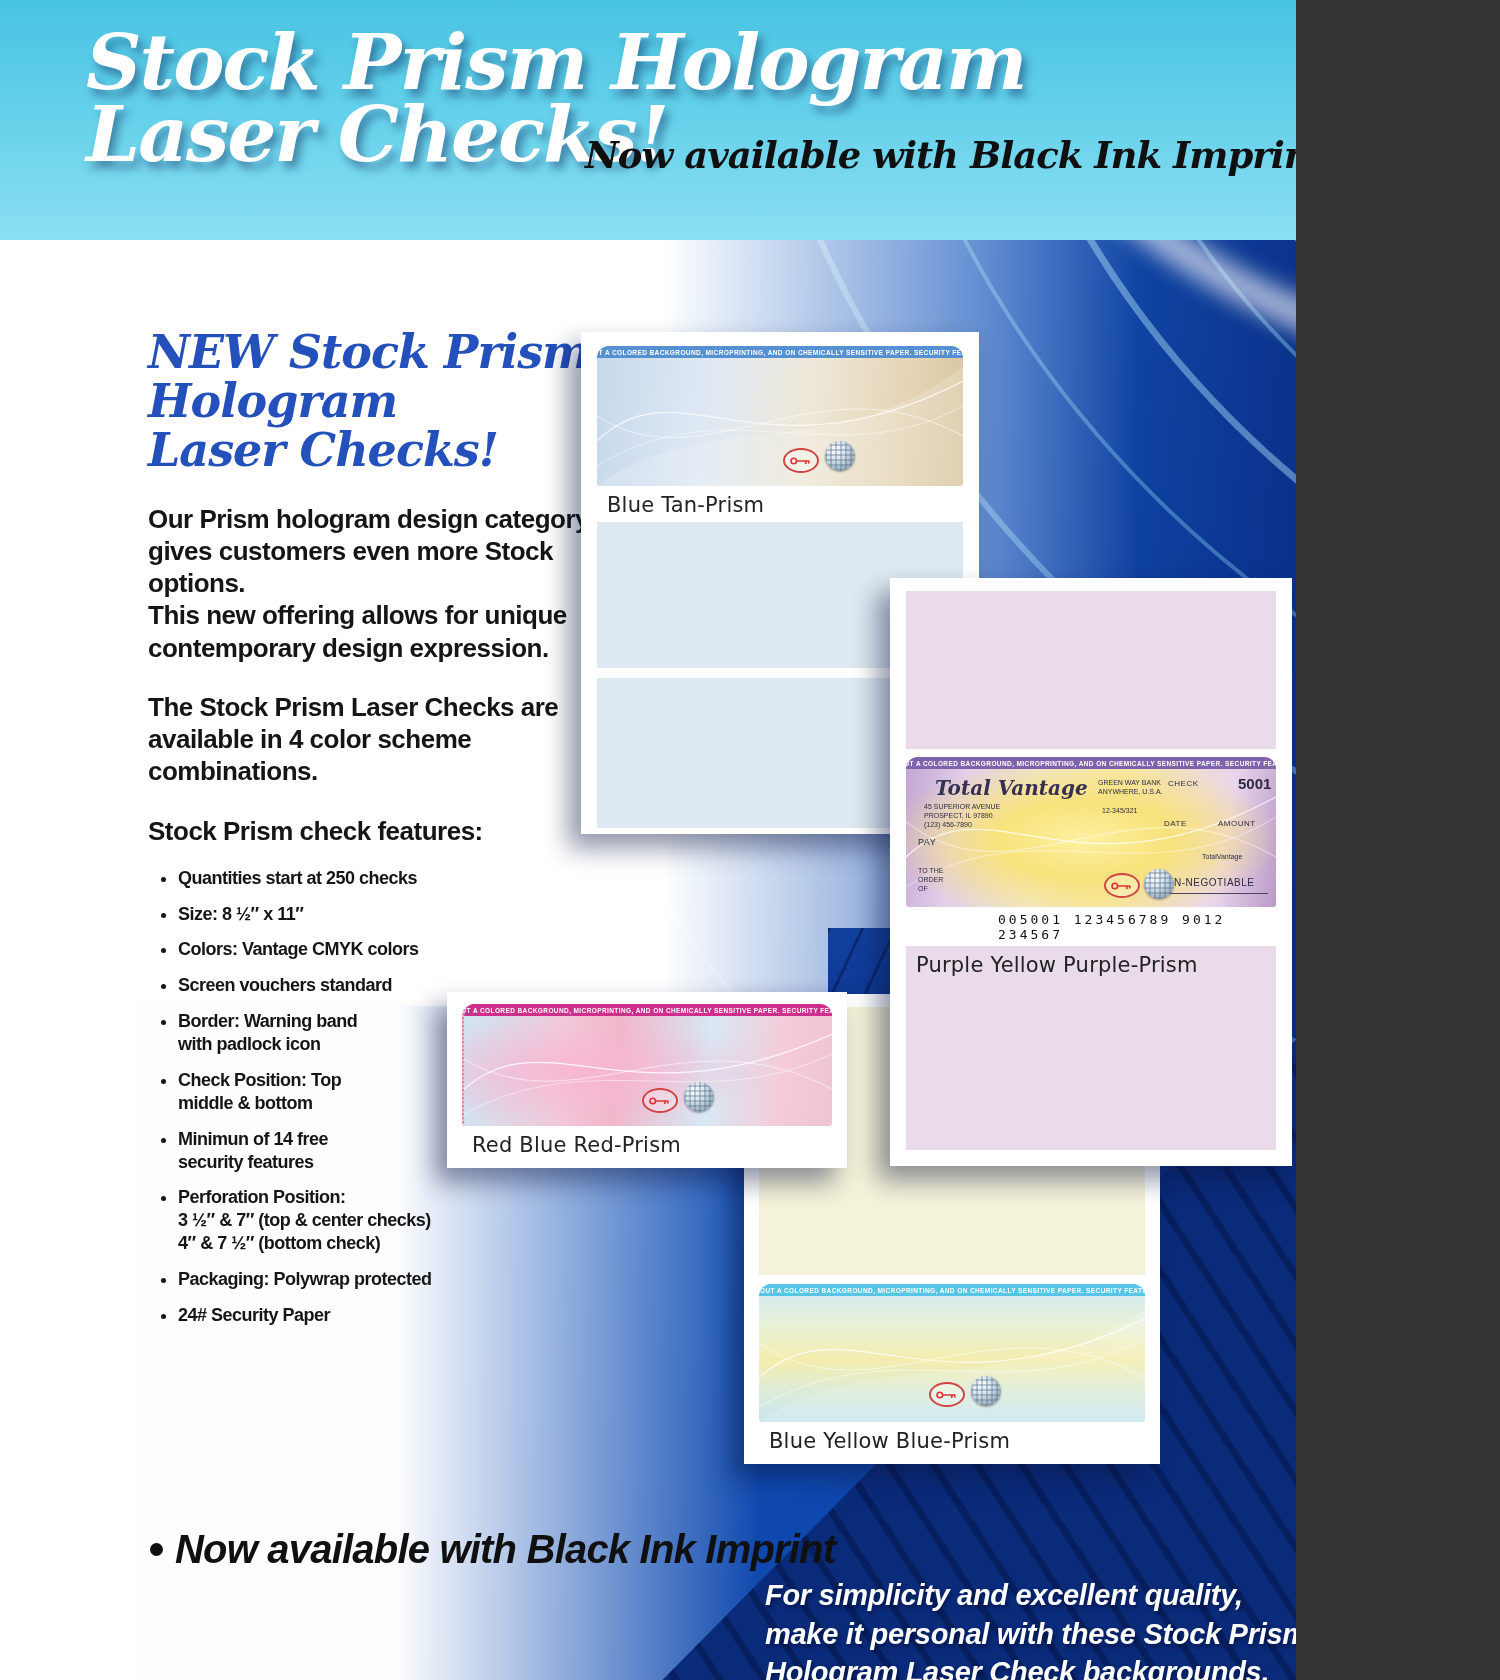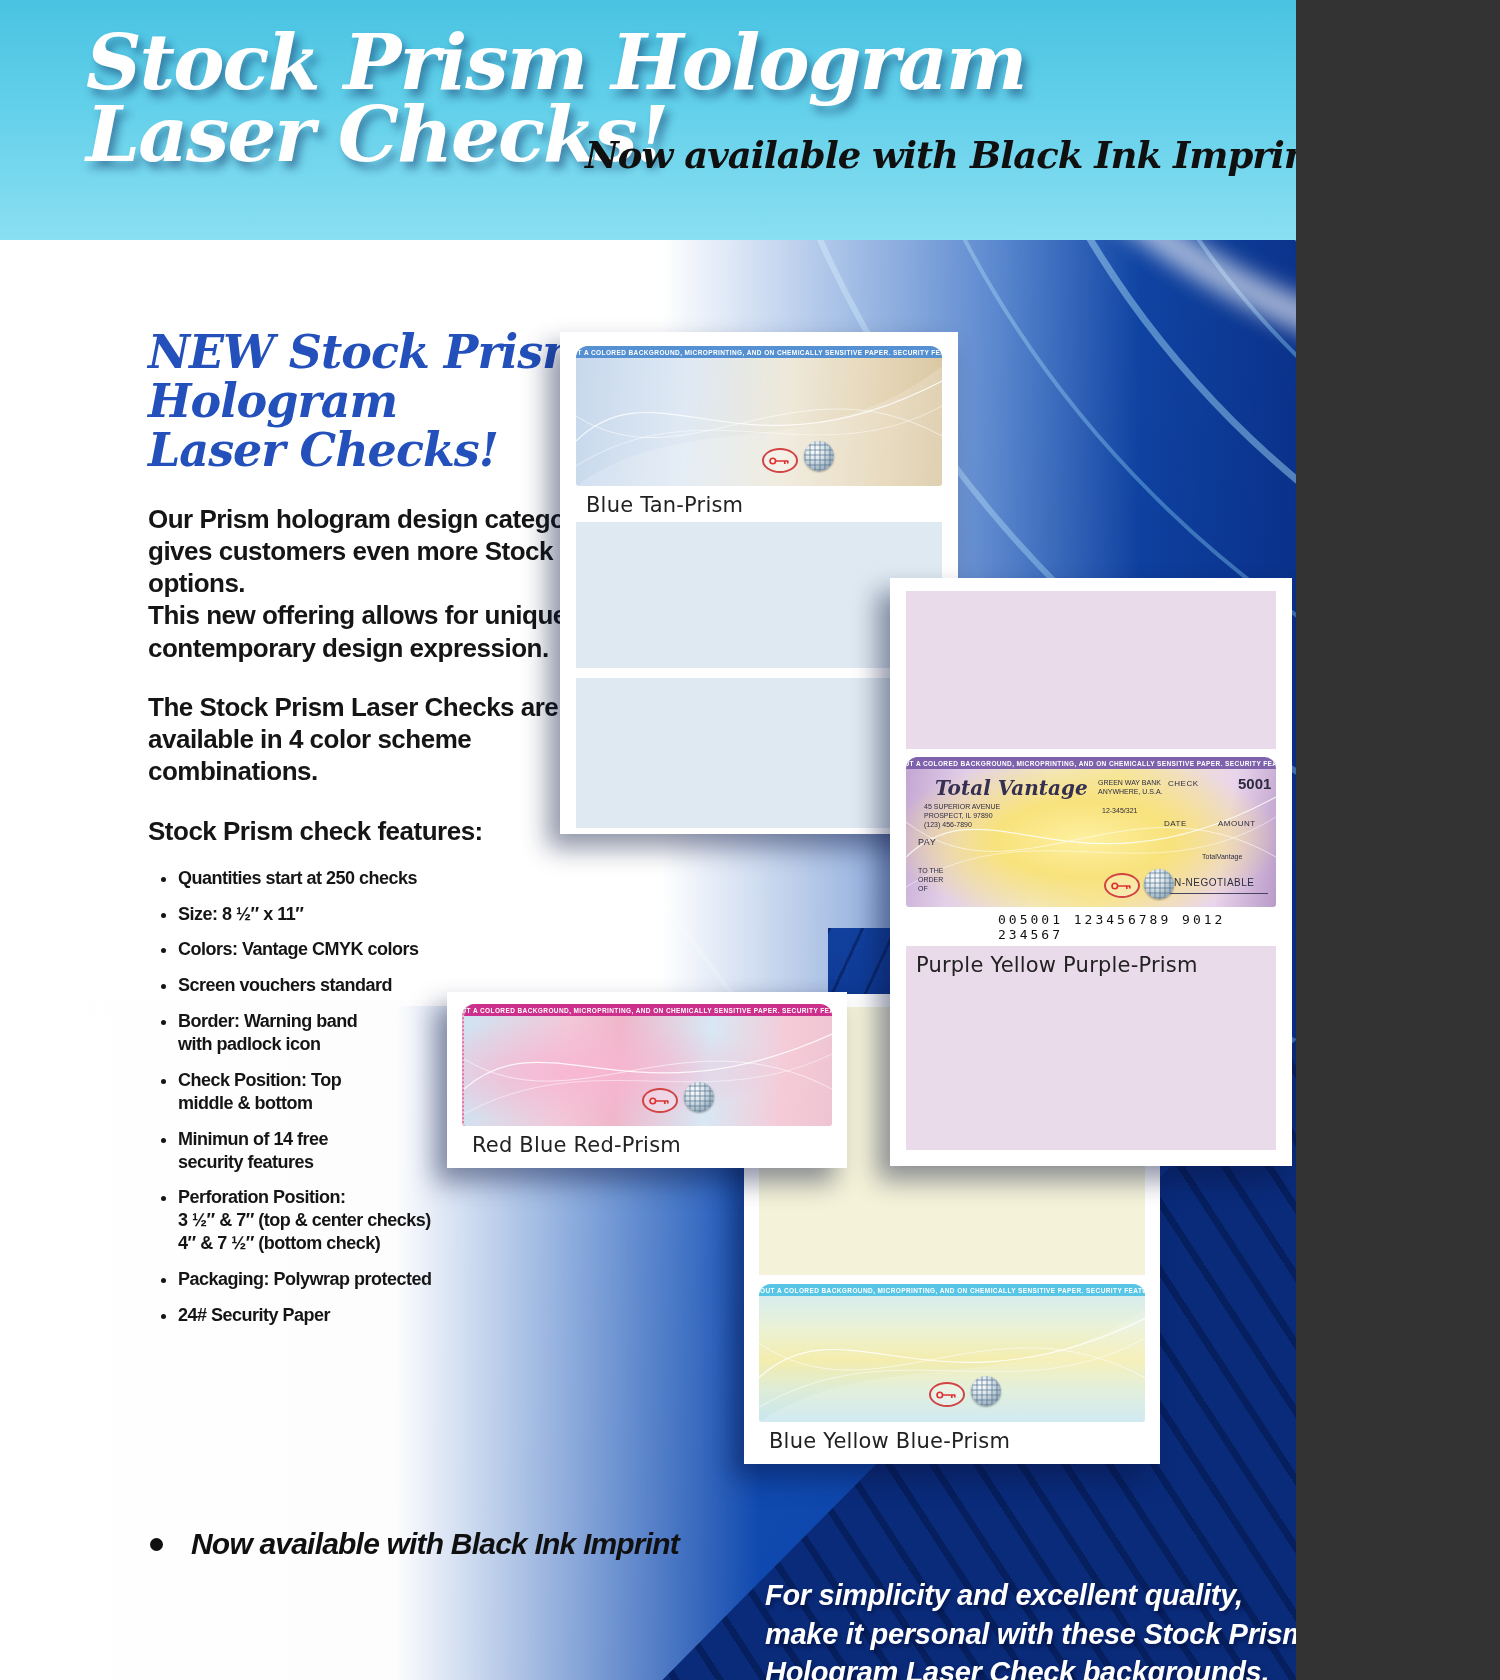--- a/index.html
+++ b/index.html
@@ -37,21 +37,21 @@
      font-style:italic;font-weight:bold;font-size:46px;line-height:1.07;
      color:#2350bb;letter-spacing:-1px;}
   .intro p{margin:27px 0 0 0;white-space:pre-line;font-size:26px;line-height:1.24;
      font-weight:bold;letter-spacing:-0.5px;}
   .feat-head{margin:36px 0 0 0;font-size:27px;font-weight:bold;letter-spacing:-0.5px;}
   ul.features{margin:20px 0 0 0;padding:0 0 0 30px;}
   ul.features li{white-space:pre-line;font-size:18px;line-height:1.27;font-weight:bold;
      letter-spacing:-0.5px;margin:0 0 13px 0;}
   .note-bottom{position:absolute;left:150px;top:1527px;z-index:2;display:flex;align-items:center;}
   .note-dot{width:13px;height:13px;border-radius:50%;background:#101010;margin-right:12px;}
-  .note-text{font-size:30px;font-weight:bold;font-style:italic;letter-spacing:-0.8px;color:#101010;margin-left:16px;}
+  .note-text{font-size:40px;font-weight:bold;font-style:italic;letter-spacing:-0.8px;color:#101010;}
   .closing{position:absolute;left:765px;top:1576px;width:580px;z-index:6;white-space:pre-line;
      font-size:29px;line-height:1.33;font-weight:bold;font-style:italic;color:#ffffff;
      letter-spacing:-0.3px;text-shadow:2px 3px 4px rgba(0,10,50,.55);}
   
   .sheet{position:absolute;background:#ffffff;box-shadow:-12px 14px 24px rgba(8,18,60,.45);
      box-sizing:border-box;}
   .check{position:relative;overflow:hidden;border-radius:12px 12px 3px 3px;}
   .wband{position:absolute;left:0;top:0;width:100%;height:12px;display:flex;align-items:center;
      justify-content:center;overflow:hidden;}
   .wband span{font-size:6.5px;color:#ffffff;white-space:nowrap;letter-spacing:.4px;font-weight:bold;}
@@ -134,21 +134,21 @@
       <li>Packaging: Polywrap protected</li>
       <li>24# Security Paper</li>
     </ul>
   </section>
 
   <div class="note-bottom">
     <span class="note-dot"></span>
     <span class="note-text">Now available with Black Ink Imprint</span>
   </div>
 
-  <div class="sheet" style="left:560px;top:332px;width:398px;height:502px;z-index:2;padding:14px 16px 12px 16px;">
+  <div class="sheet" style="left:581px;top:332px;width:398px;height:502px;z-index:2;padding:14px 16px 12px 16px;">
     <div class="check" style="height:140px;background:linear-gradient(95deg,#c7d8ec 0%,#dfe9f4 30%,#eee8d8 58%,#e4d4b4 84%,#d9c6a1 100%);">
       <svg class="wavesvg" viewBox="0 0 400 140" preserveAspectRatio="none">
         <path d="M0,95 C90,15 180,140 400,35" stroke="rgba(255,255,255,.8)" stroke-width="1.2" fill="none"></path>
         <path d="M0,70 C120,140 240,10 400,90" stroke="rgba(255,255,255,.6)" stroke-width="1" fill="none"></path>
         <path d="M0,120 C140,40 260,130 400,60" stroke="rgba(255,255,255,.5)" stroke-width="1" fill="none"></path>
         <path d="M0,140 C120,60 260,120 400,20 L400,140 Z" fill="rgba(255,255,255,.18)"></path>
       </svg>
       <div class="wband" style="background:#5591d2;">
         <span>THIS CHECK IS VOID WITHOUT A COLORED BACKGROUND, MICROPRINTING, AND ON CHEMICALLY SENSITIVE PAPER. SECURITY FEATURES DETAILED ON BACK.</span>
       </div>

